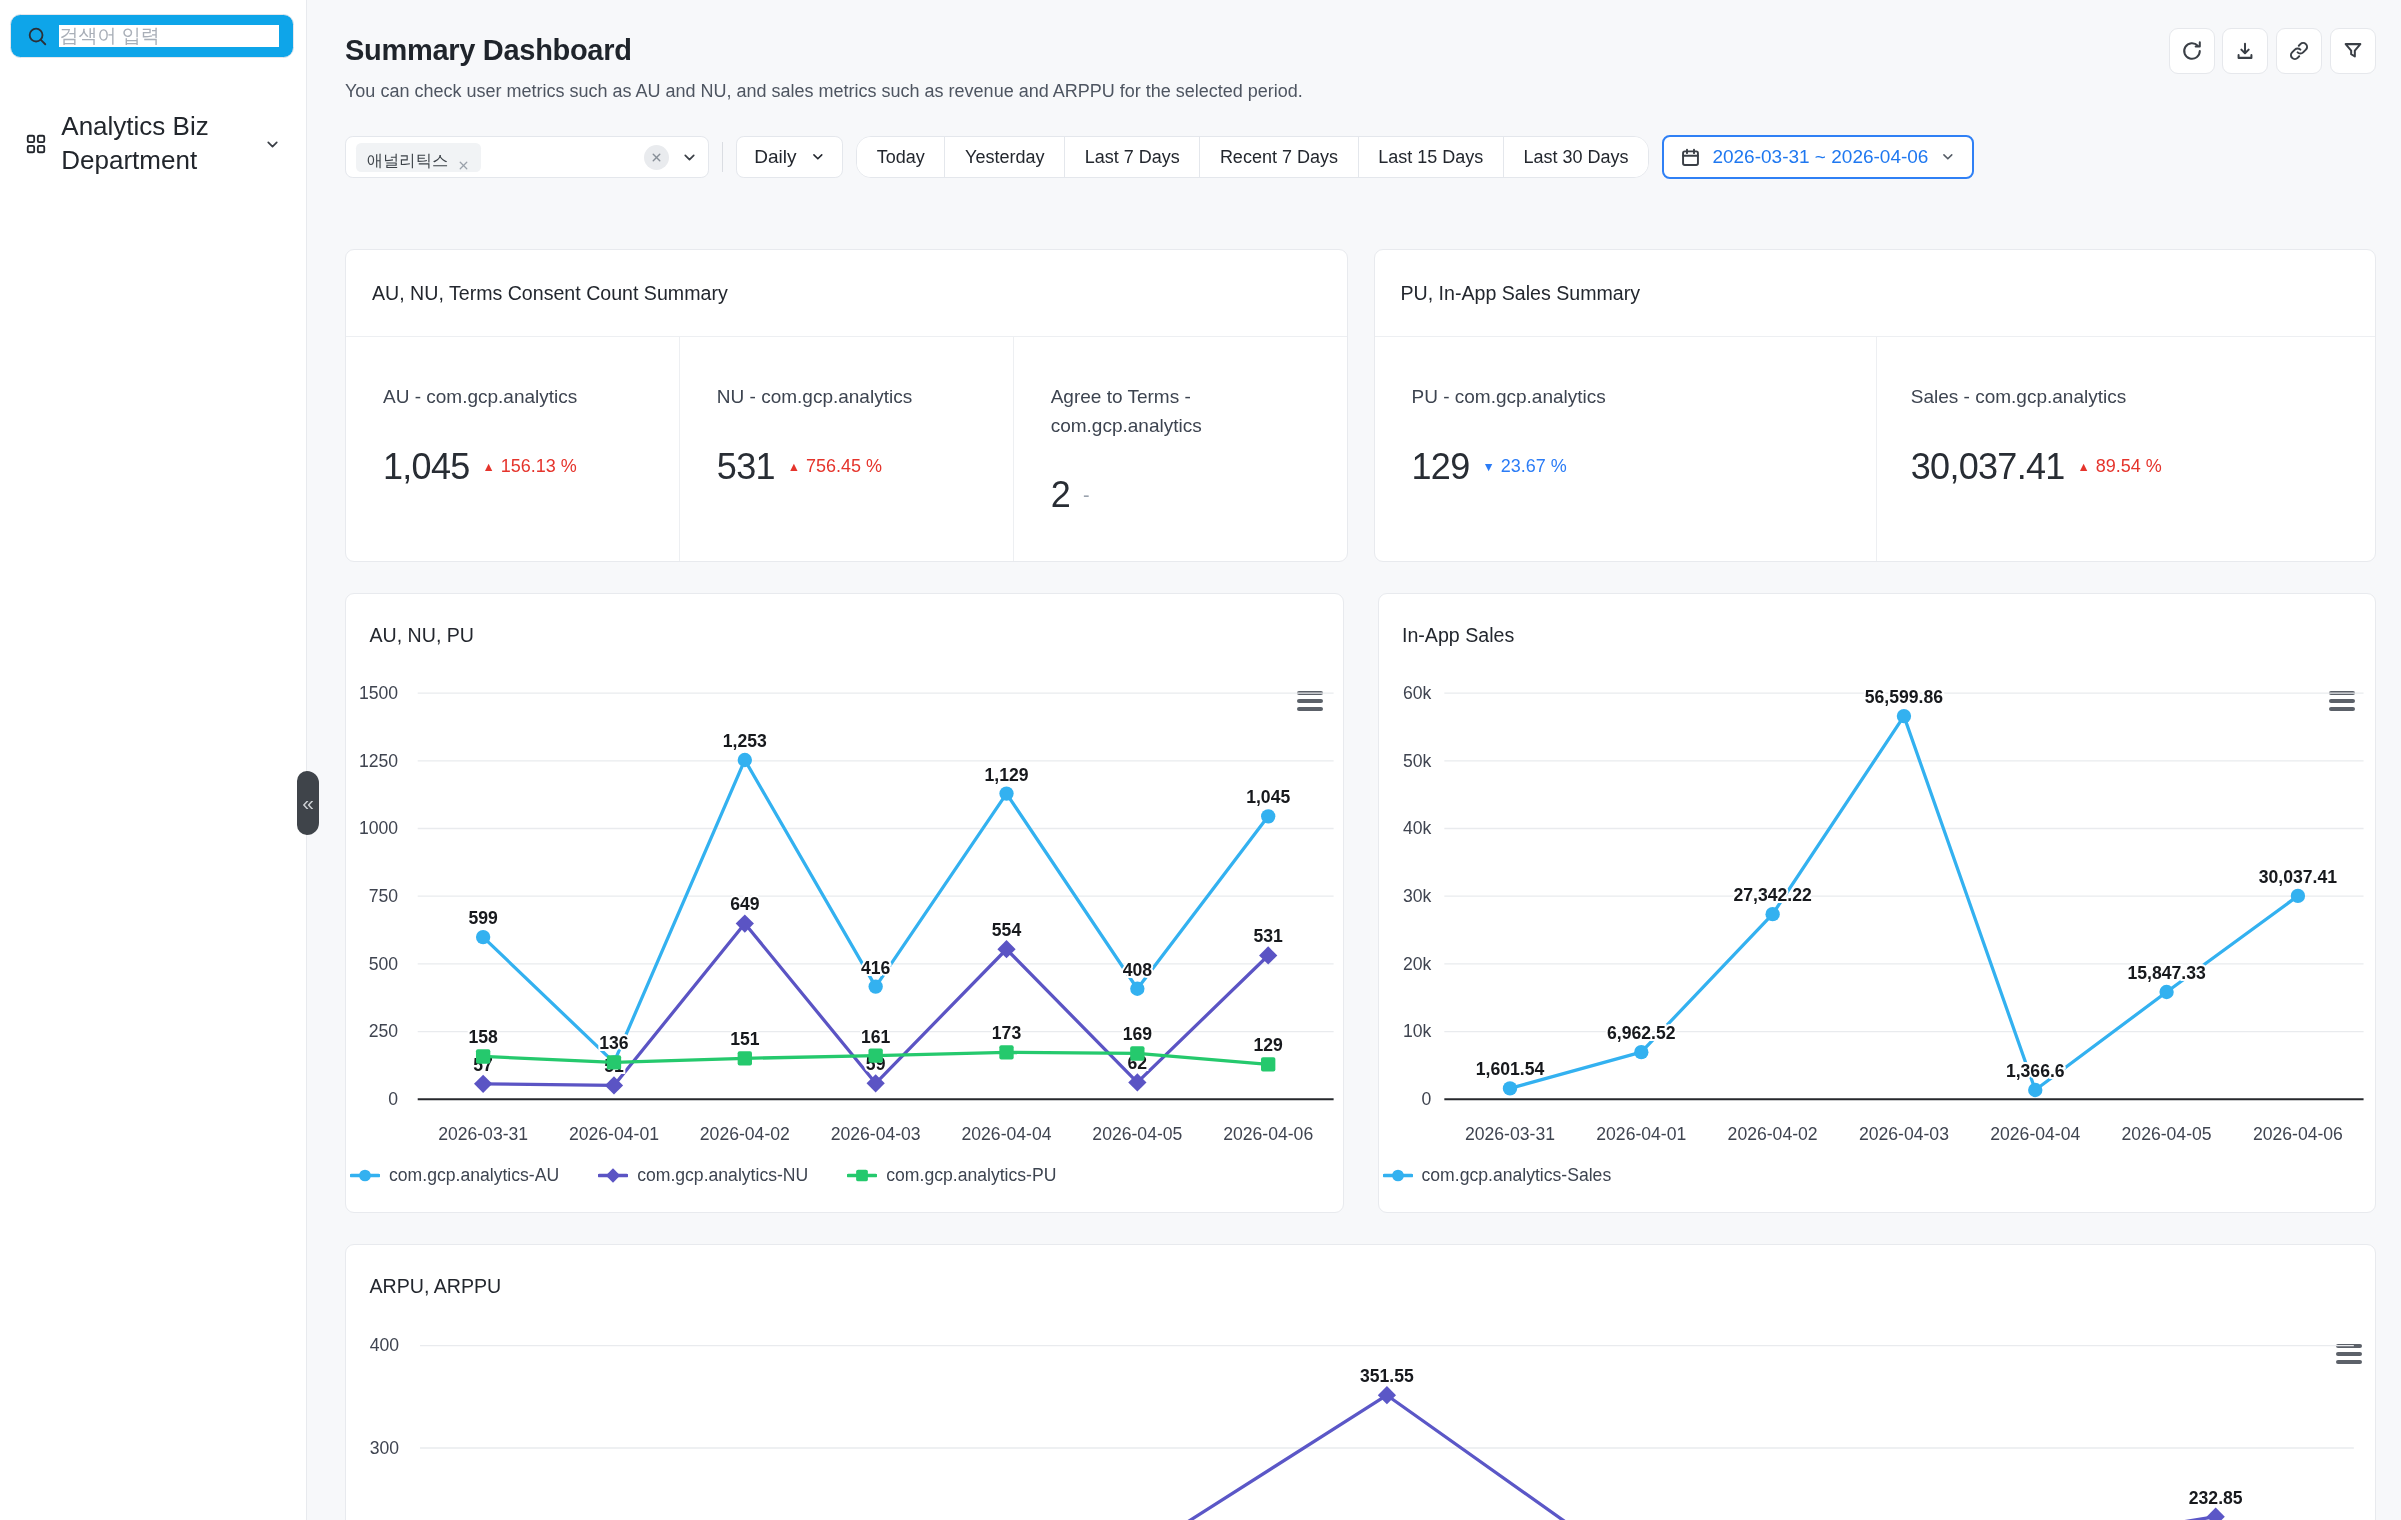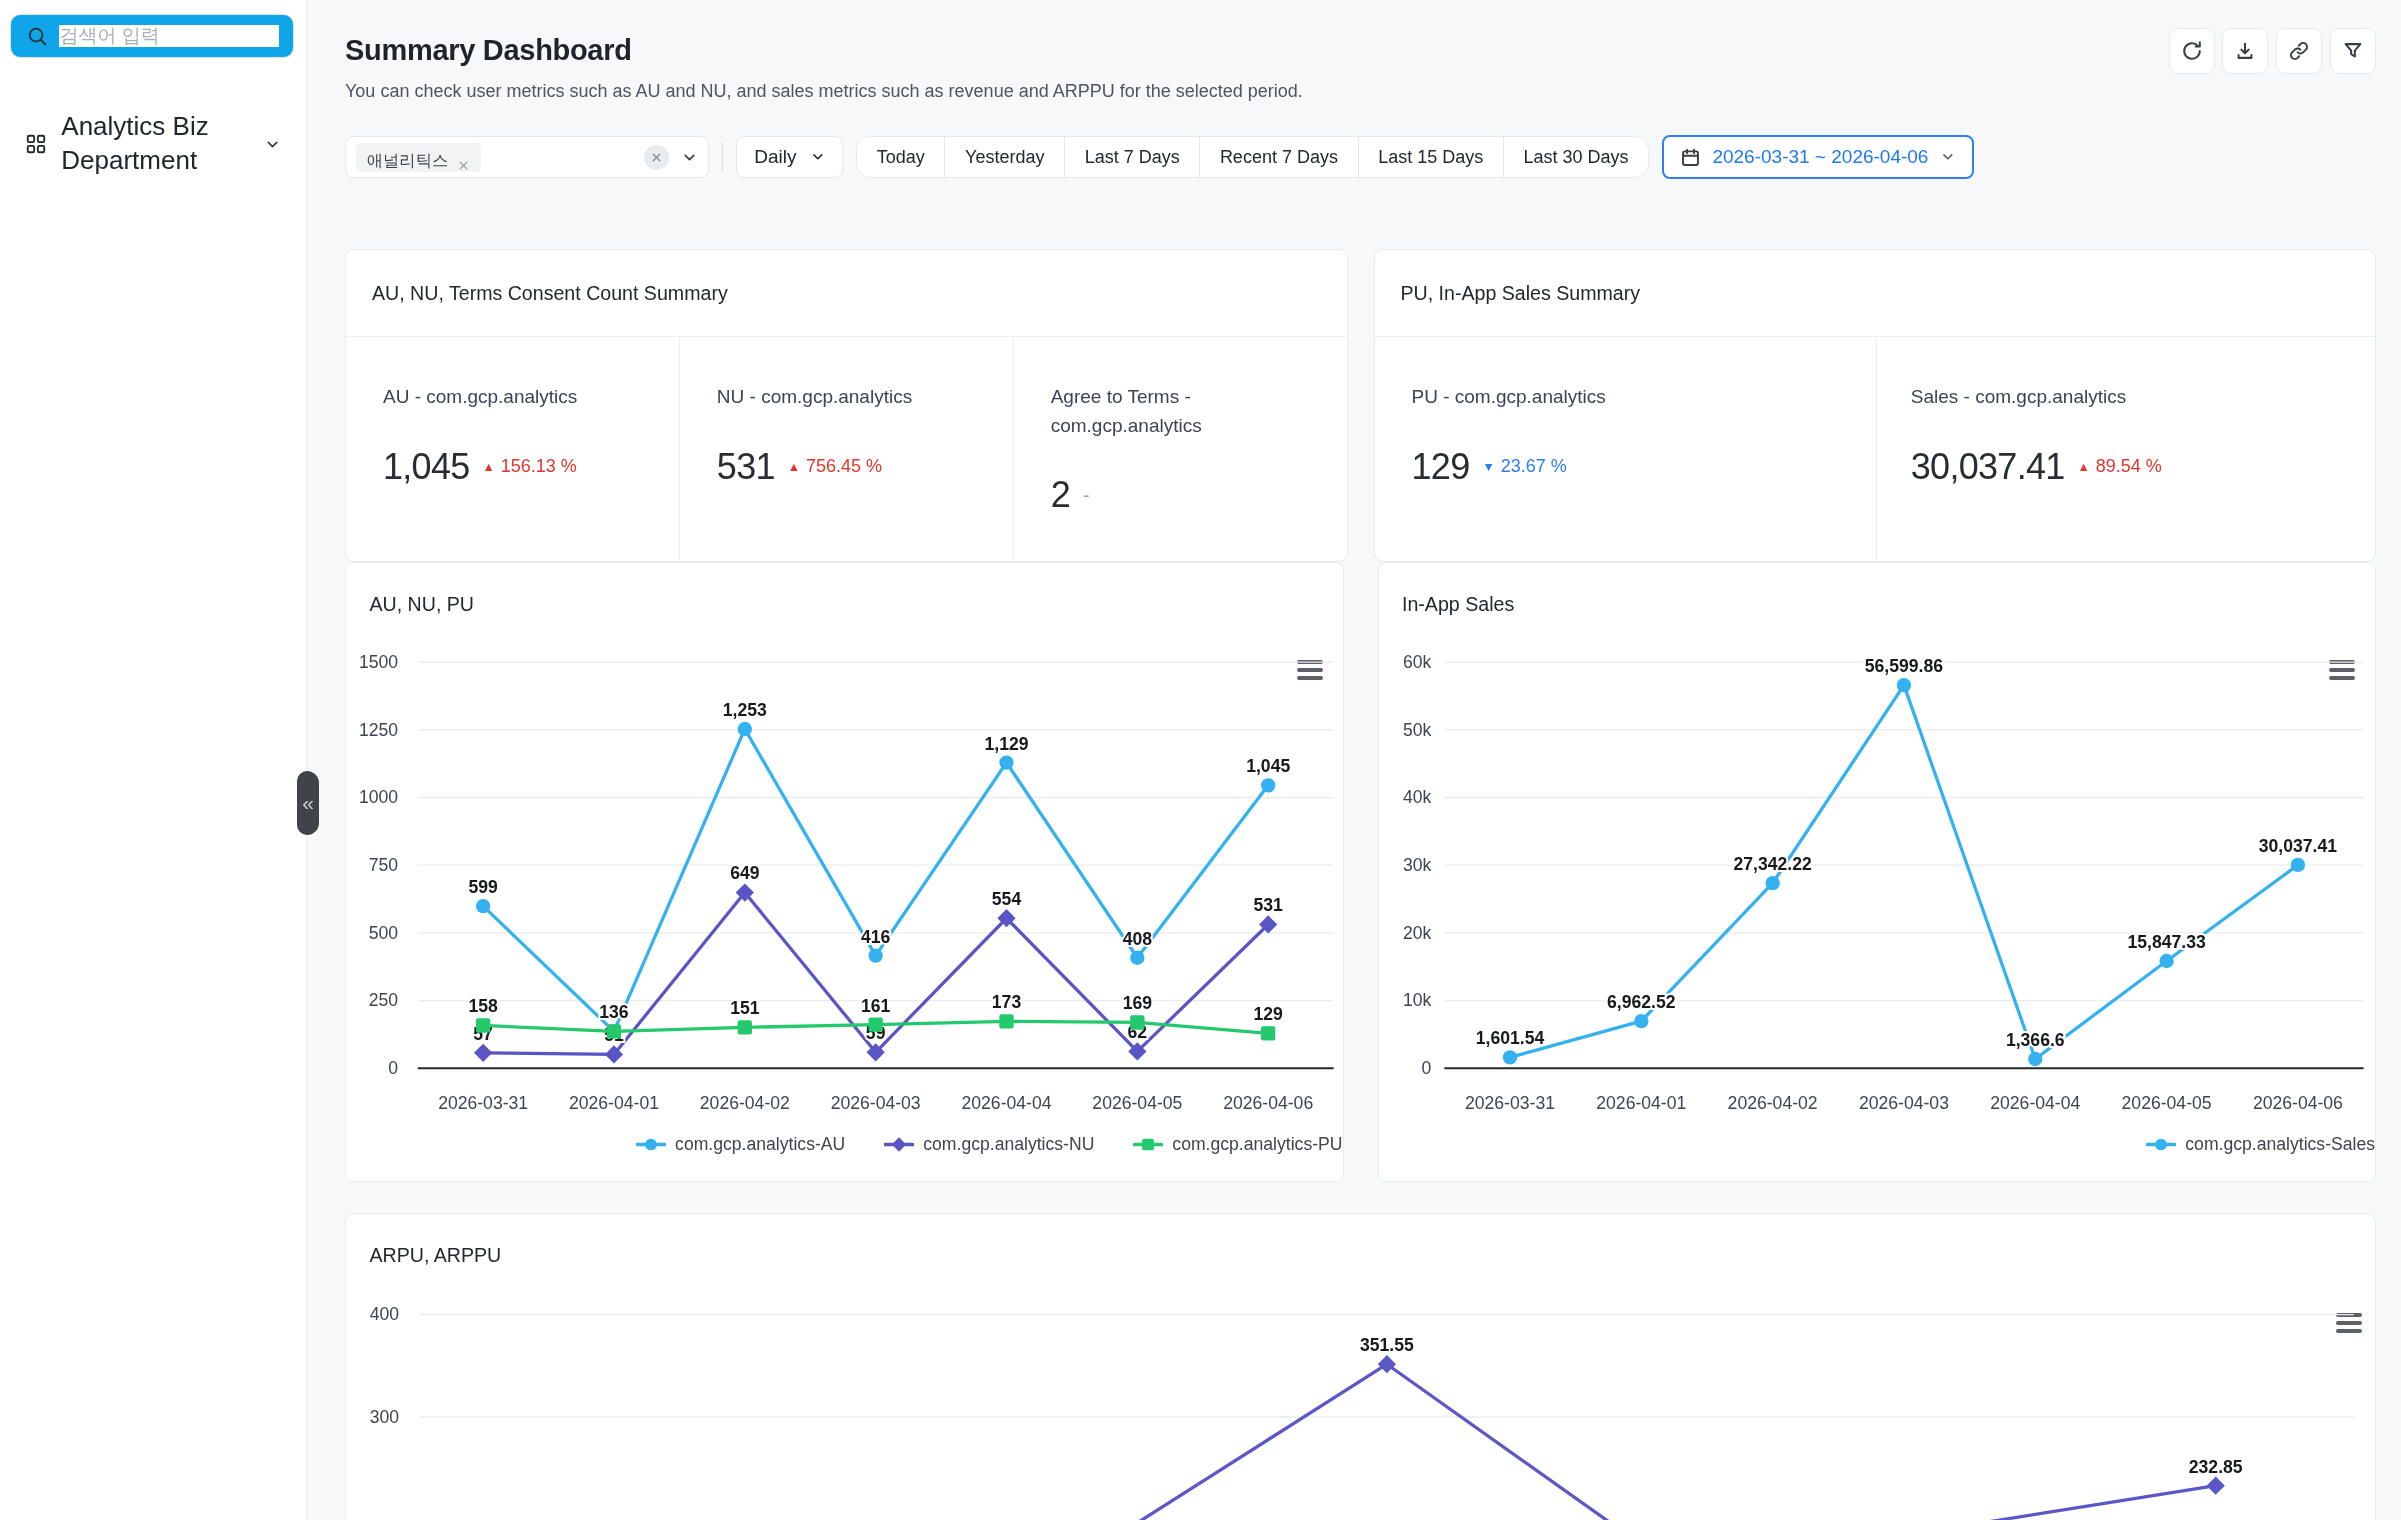--- a/index.html
+++ b/index.html
@@ -63,28 +63,28 @@
   .m-label{font-size:19px;color:#3d4450;line-height:1.5;max-width:280px}
   .m-row{margin-top:34px;display:flex;align-items:center;gap:13px}
   .m-value{font-size:36px;color:#282d34;letter-spacing:-0.7px}
   .delta{font-size:18px;display:flex;align-items:center;gap:5.9px}
   .delta .tri{font-size:12.4px}
   .delta.up{color:#e5342c}
   .delta.down{color:#2b7cf6}
   .delta.none{color:#9aa2ad;font-size:19.6px}
 
   
-  .charts-row{display:flex;gap:34px;}
+  .charts-row{display:flex;gap:34px;margin-top:31px}
   .chart-card{position:relative;height:620px;flex:1;overflow:hidden}
   .chart-card.full{height:457px;margin-top:31px;flex:none;width:100%}
   .chart-title{position:absolute;left:23.5px;top:30px;font-size:19.6px;color:#23272e}
   .hamburger{position:absolute;right:19.6px;top:97px;width:26px;display:flex;flex-direction:column;gap:3.9px;cursor:pointer}
   .hamburger span{height:3.9px;border-radius:2px;background:#5c6169}
   .chart-svg{position:absolute;left:0;top:0}
-  .legend{position:absolute;left:12px;right:0;bottom:26px;display:flex;justify-content:flex-end;gap:39px}
+  .legend{position:absolute;left:4px;right:0;bottom:26px;display:flex;justify-content:flex-start;gap:39px}
   .legend-item{display:flex;align-items:center;gap:9px;font-size:17.6px;color:#3d4450;cursor:pointer}
   svg text.tick{font-size:27px;fill:#3f4450}
   svg text.xlab{font-size:27px;fill:#3f4450}
   svg text.dlab{font-size:27px;font-weight:700;fill:#17191d;stroke:#fff;stroke-width:6px;paint-order:stroke}
 </style>
 </head>
 <body>
 
 <aside class="sidebar">
   <div class="search-box">

